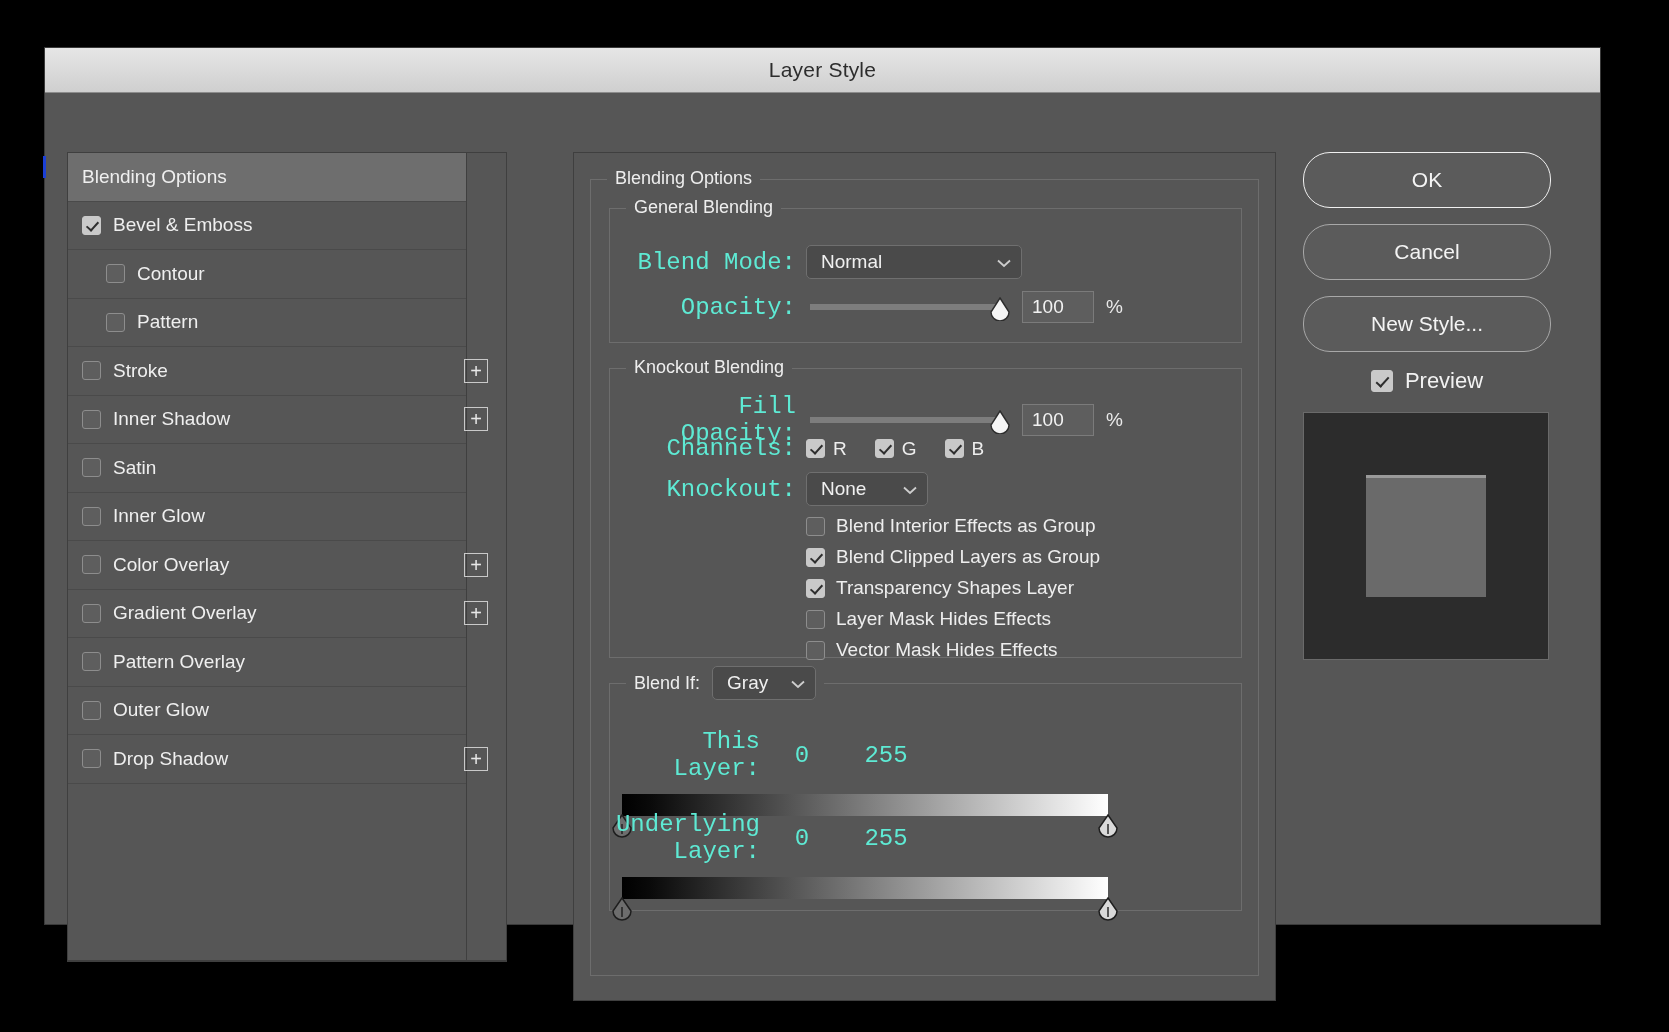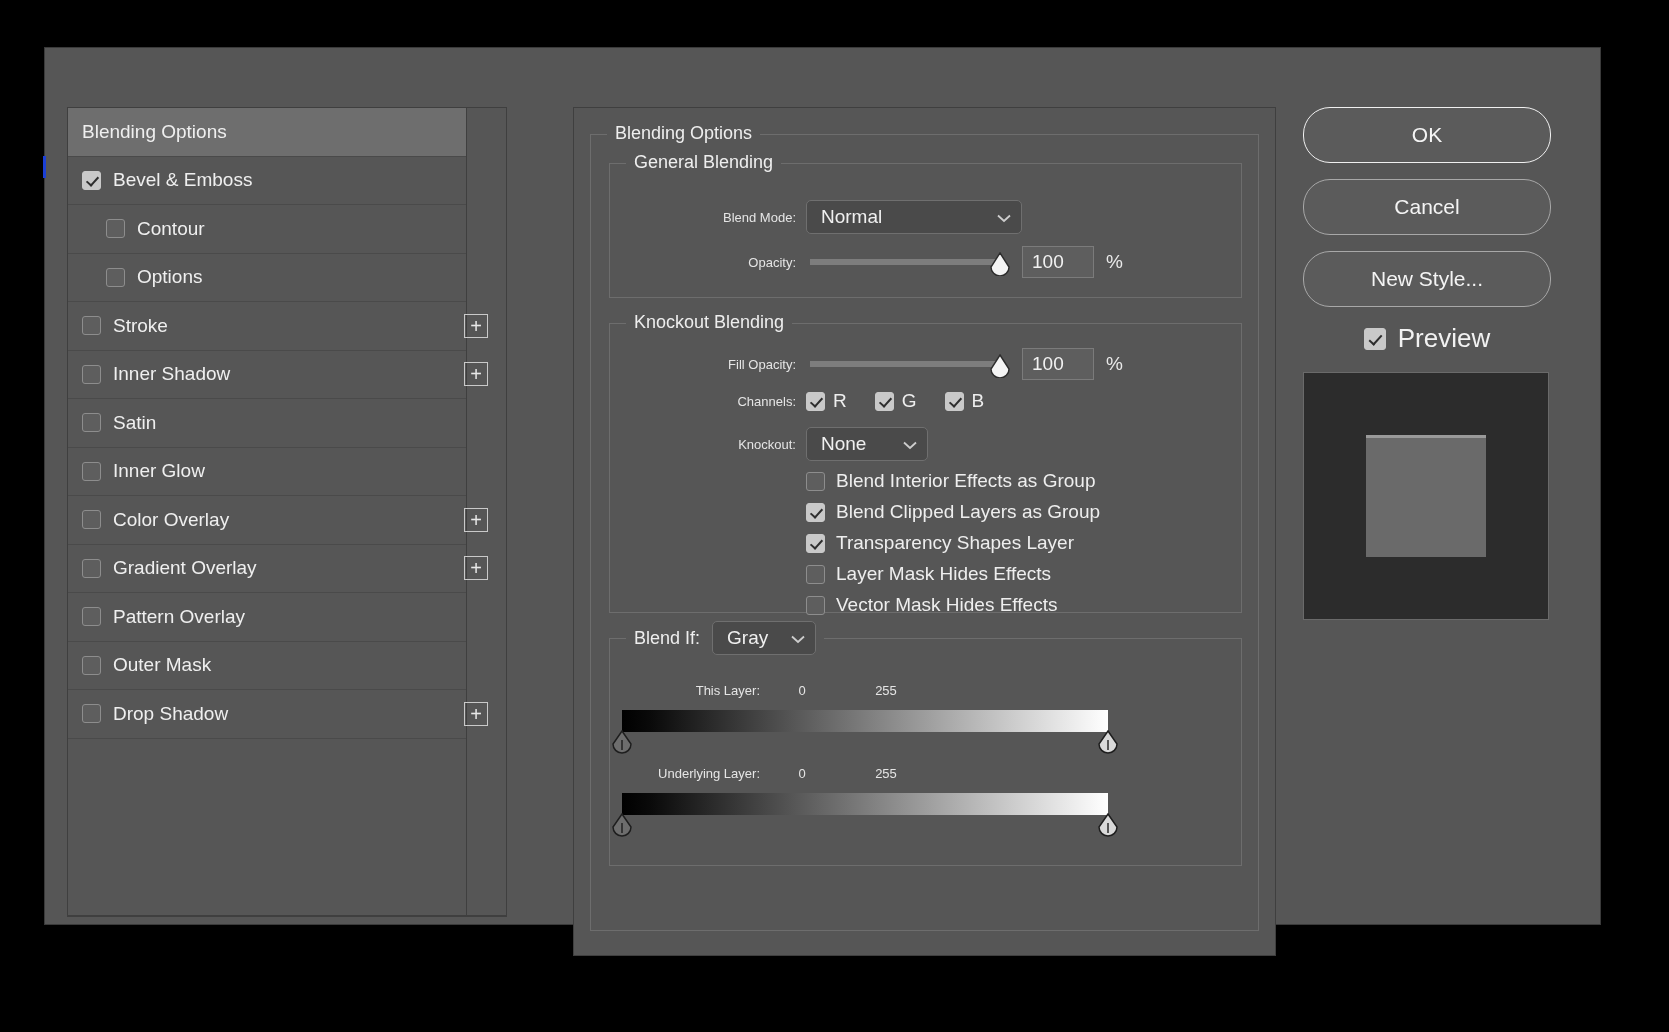--- a/index.html
+++ b/index.html
@@ -61,21 +61,21 @@
   .fs{position:absolute;border:1px solid #6d6d6d;box-sizing:border-box;}
   .fs > .legend{position:absolute;top:-12px;left:16px;background:#565656;
        padding:0 8px;color:#eee;font-size:18px;white-space:nowrap;}
 
   #fs-blending{left:16px;top:26px;right:16px;bottom:24px;}
   #fs-general{left:18px;top:28px;right:16px;height:135px;}
   #fs-advanced{left:18px;top:188px;right:16px;height:290px;}
   #fs-blendif{left:18px;top:503px;right:16px;height:228px;}
 
   .row{position:absolute;display:flex;align-items:center;}
-  .rlabel{color:#e5e5e5;font-size:13px;text-align:right;}
+  .rlabel{color:#5eead4;font-size:24px;text-align:right;font-family:Liberation Mono, monospace;}
 
   .select{background:#4a4a4a;border:1px solid #6f6f6f;border-radius:5px;
           color:#f0f0f0;font-size:19px;height:34px;display:flex;align-items:center;
           padding:0 10px 0 14px;box-sizing:border-box;justify-content:space-between;}
   .select .chev{margin-left:16px;opacity:.85;}
 
   .slider{position:relative;height:6px;background:#7d7d7d;border-radius:0;}
   .slider .knob{position:absolute;top:-7px;width:22px;height:24px;}
 
   .numbox{width:72px;height:32px;background:#5e5e5e;border:1px solid #7b7b7b;
@@ -93,55 +93,58 @@
   .gradbar{height:22px;background:linear-gradient(to right,#000 0%,#0a0a0a 6%,#ffffff 100%);}
   .triangle{position:absolute;width:22px;height:25px;}
 
   
   #right{position:absolute;left:1258px;top:59px;width:248px;}
   .btn{height:54px;border-radius:27px;border:1.5px solid #a8a8a8;
        background:#5b5b5b;color:#f4f4f4;font-size:21px;
        display:flex;align-items:center;justify-content:center;margin-bottom:16px;}
   .btn.primary{border-color:#f0f0f0;}
   #preview-row{display:flex;align-items:center;justify-content:center;
-               color:#f2f2f2;font-size:26px;margin:4px 0 18px 0;}
+               color:#f2f2f2;font-size:22px;margin:4px 0 18px 0;}
   #preview-row .cb{width:22px;height:22px;margin-right:12px;}
   #preview-row .cb.on::after{left:7px;top:3px;width:5px;height:11px;}
   #thumb{width:246px;height:248px;background:#2c2c2c;border:1px solid #6a6a6a;
          box-sizing:border-box;display:flex;align-items:center;justify-content:center;}
   #thumb .sq{width:120px;height:122px;background:#6a6a6a;
              border-top:3px solid #9a9a9a;box-sizing:border-box;}
 </style>
 </head>
 <body>
 
 <div id="window">
 
   <div id="blue-sliver"></div>
 
+  <div id="titlebar">
+    <div class="title">Layer Style</div>
+  </div>
 
   <div id="body">
 
     <div id="styles-panel">
       <div id="styles-list">
         <div class="slist-inner" id="slist-inner">
             <div class="srow selected">
               <span class="label">Blending Options</span>
             </div>
             <div class="srow">
               <span class="cb on"></span>
               <span class="label">Bevel &amp; Emboss</span>
             </div>
             <div class="srow indent">
               <span class="cb"></span>
               <span class="label">Contour</span>
             </div>
             <div class="srow indent">
               <span class="cb"></span>
-              <span class="label">Options</span>
+              <span class="label">Pattern</span>
             </div>
             <div class="srow">
               <span class="cb"></span>
               <span class="label">Stroke</span>
               <span class="plus">+</span>
             </div>
             <div class="srow">
               <span class="cb"></span>
               <span class="label">Inner Shadow</span>
               <span class="plus">+</span>
@@ -163,21 +166,21 @@
               <span class="cb"></span>
               <span class="label">Gradient Overlay</span>
               <span class="plus">+</span>
             </div>
             <div class="srow">
               <span class="cb"></span>
               <span class="label">Pattern Overlay</span>
             </div>
             <div class="srow">
               <span class="cb"></span>
-              <span class="label">Outer Mask</span>
+              <span class="label">Outer Glow</span>
             </div>
             <div class="srow">
               <span class="cb"></span>
               <span class="label">Drop Shadow</span>
               <span class="plus">+</span>
             </div>
             <div class="srow filler"></div>
           </div>
       </div>
     </div>

